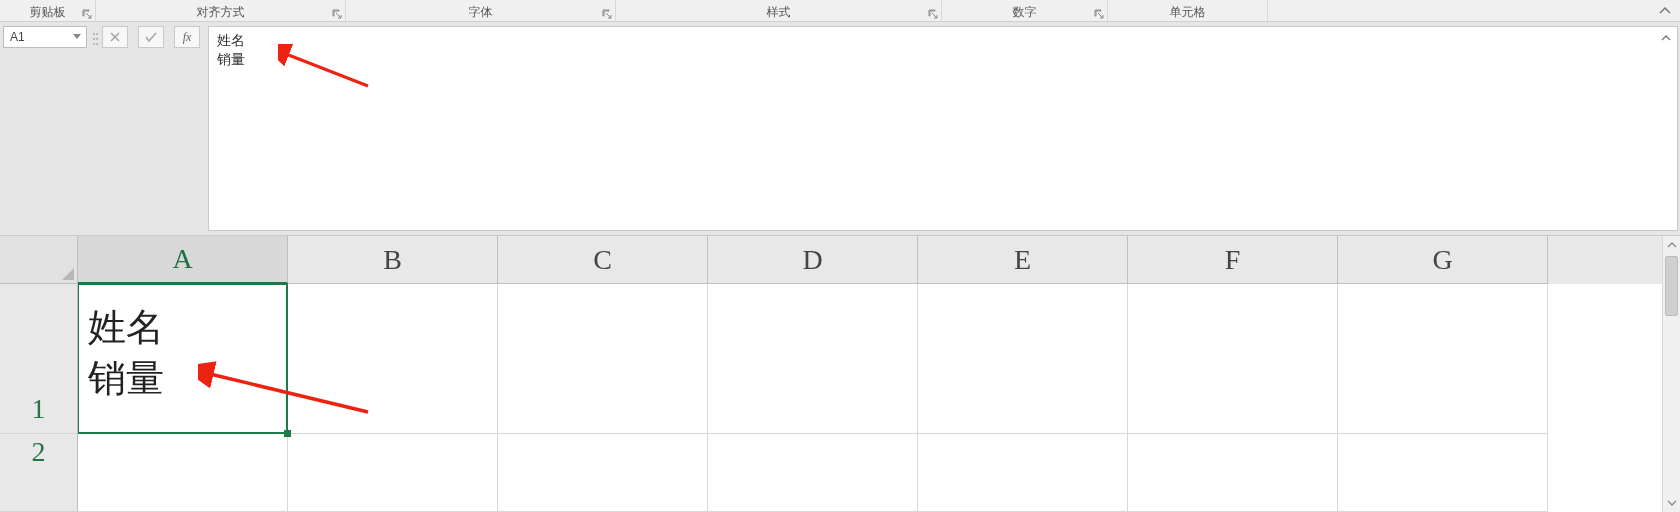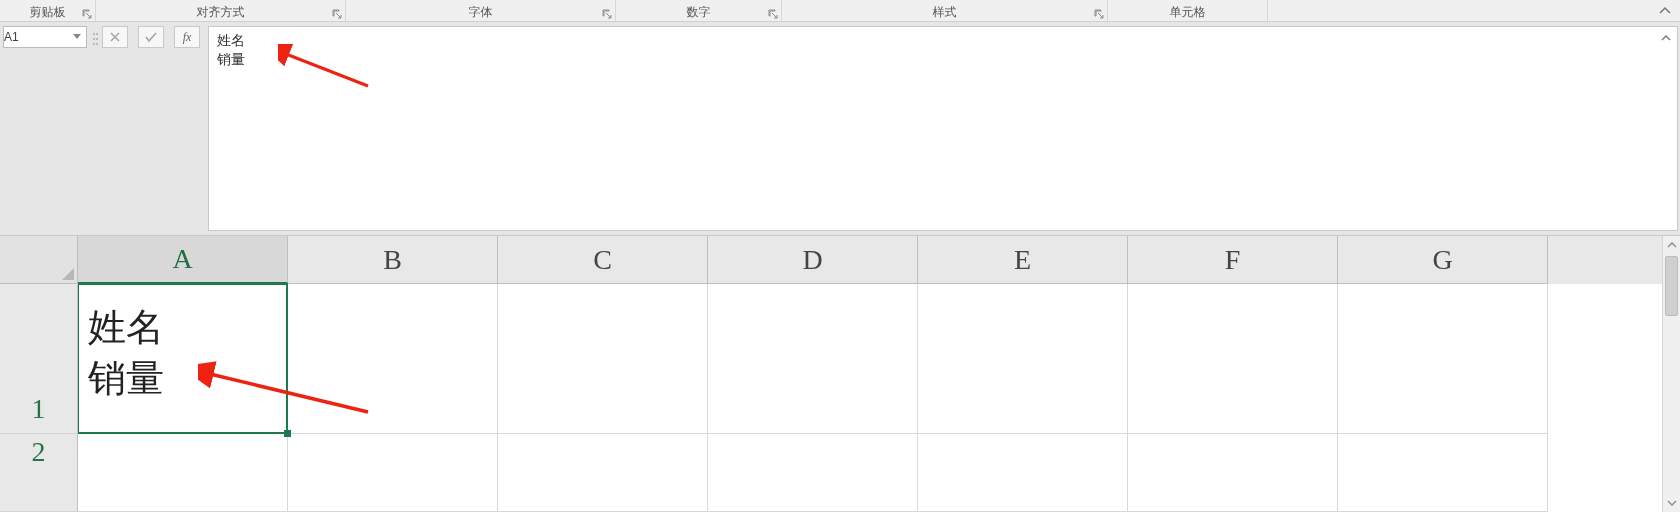--- a/index.html
+++ b/index.html
@@ -59,21 +59,21 @@
 .namebox-wrap {
   width: 90px;
   padding: 4px 3px 0 3px;
 }
 .namebox {
   height: 22px;
   background: #fff;
   border: 1px solid #bcbcbc;
   display: flex;
   align-items: center;
-  padding: 0 2px 0 0;
+  padding: 0 2px 0 6px;
   color: #444;
 }
 .namebox .dd {
   margin-left: auto;
   width: 14px;
   display:flex;align-items:center;justify-content:center;
   color:#777;
 }
 .fx-sep {
   width: 10px;
@@ -256,30 +256,30 @@
     </span>
   </div>
   <div class="ribbon-group" style="width:270px">
     <span>字体</span>
     <span class="dlg">
       <svg width="10" height="10">
           <path d="M1 1h6v1H2v5H1z M4 4l5 5M9 6v3H6" stroke="#888" stroke-width="1" fill="none"></path>
         </svg>
     </span>
   </div>
+  <div class="ribbon-group" style="width:326px">
+    <span>样式</span>
+    <span class="dlg">
+      <svg width="10" height="10">
+          <path d="M1 1h6v1H2v5H1z M4 4l5 5M9 6v3H6" stroke="#888" stroke-width="1" fill="none"></path>
+        </svg>
+    </span>
+  </div>
   <div class="ribbon-group" style="width:166px">
     <span>数字</span>
-    <span class="dlg">
-      <svg width="10" height="10">
-          <path d="M1 1h6v1H2v5H1z M4 4l5 5M9 6v3H6" stroke="#888" stroke-width="1" fill="none"></path>
-        </svg>
-    </span>
-  </div>
-  <div class="ribbon-group" style="width:326px">
-    <span>样式</span>
     <span class="dlg">
       <svg width="10" height="10">
           <path d="M1 1h6v1H2v5H1z M4 4l5 5M9 6v3H6" stroke="#888" stroke-width="1" fill="none"></path>
         </svg>
     </span>
   </div>
   <div class="ribbon-group" style="width:160px">
     <span>单元格</span>
   </div>
   <div class="ribbon-collapse">

